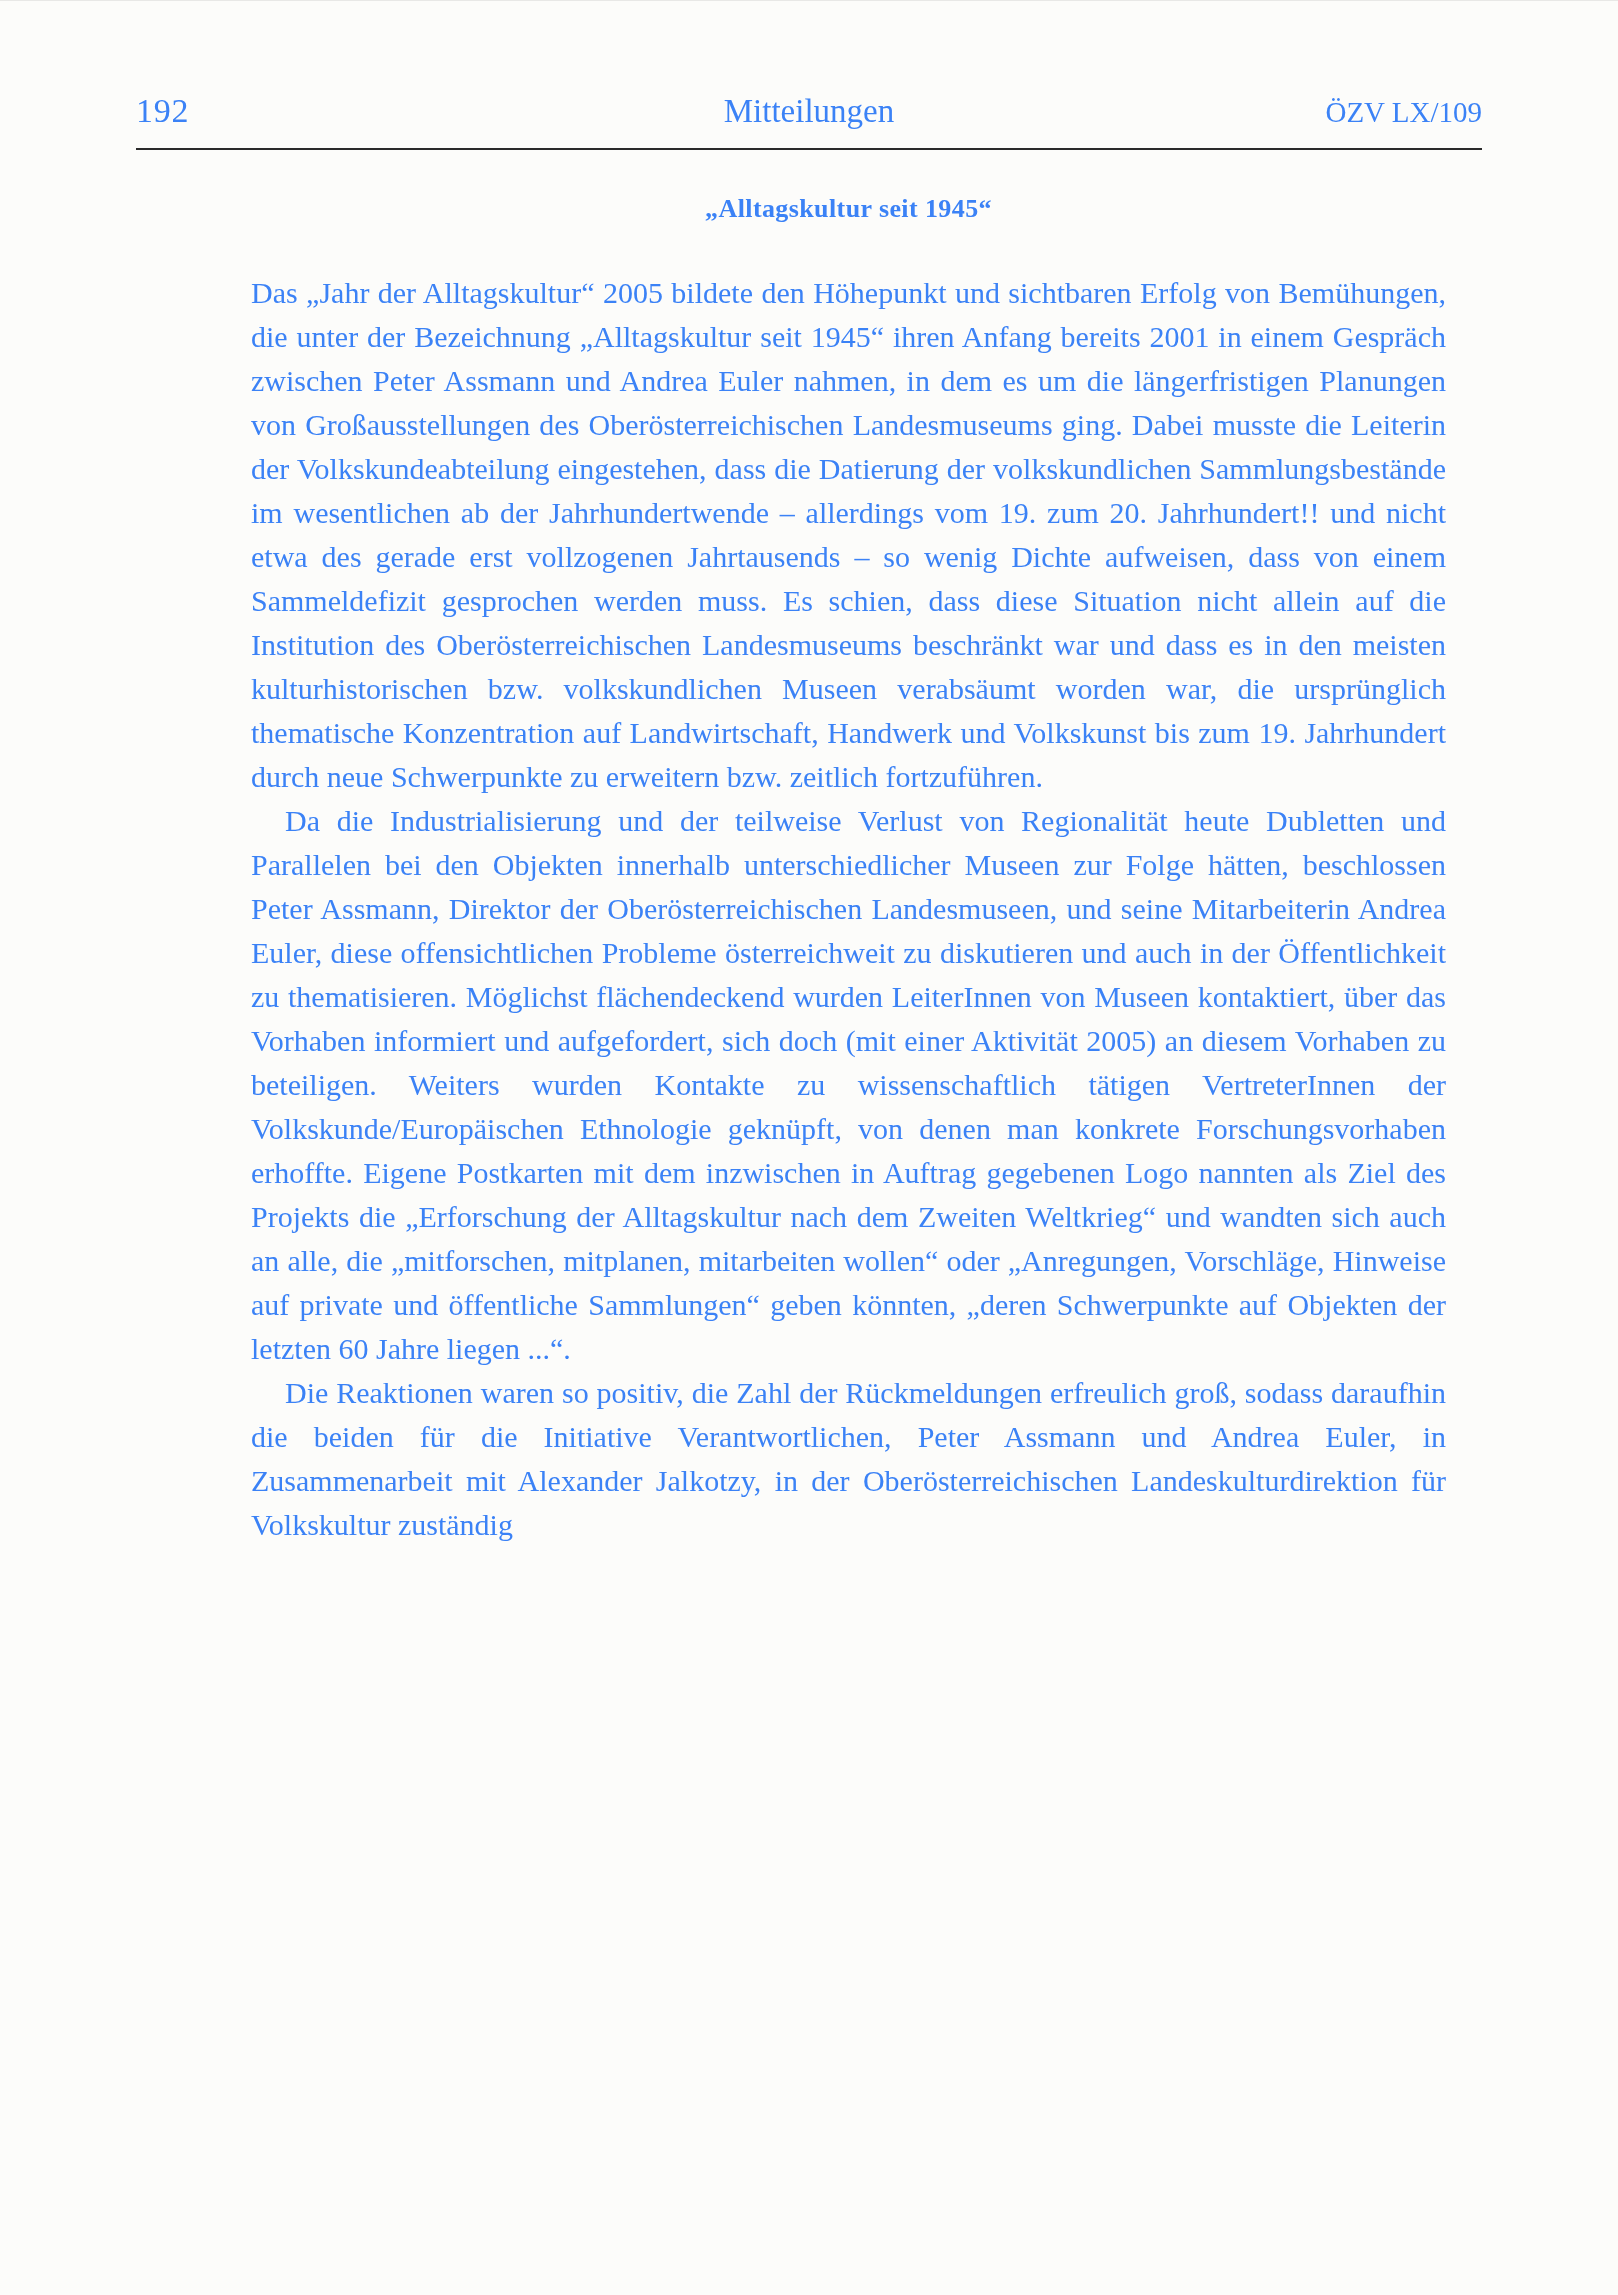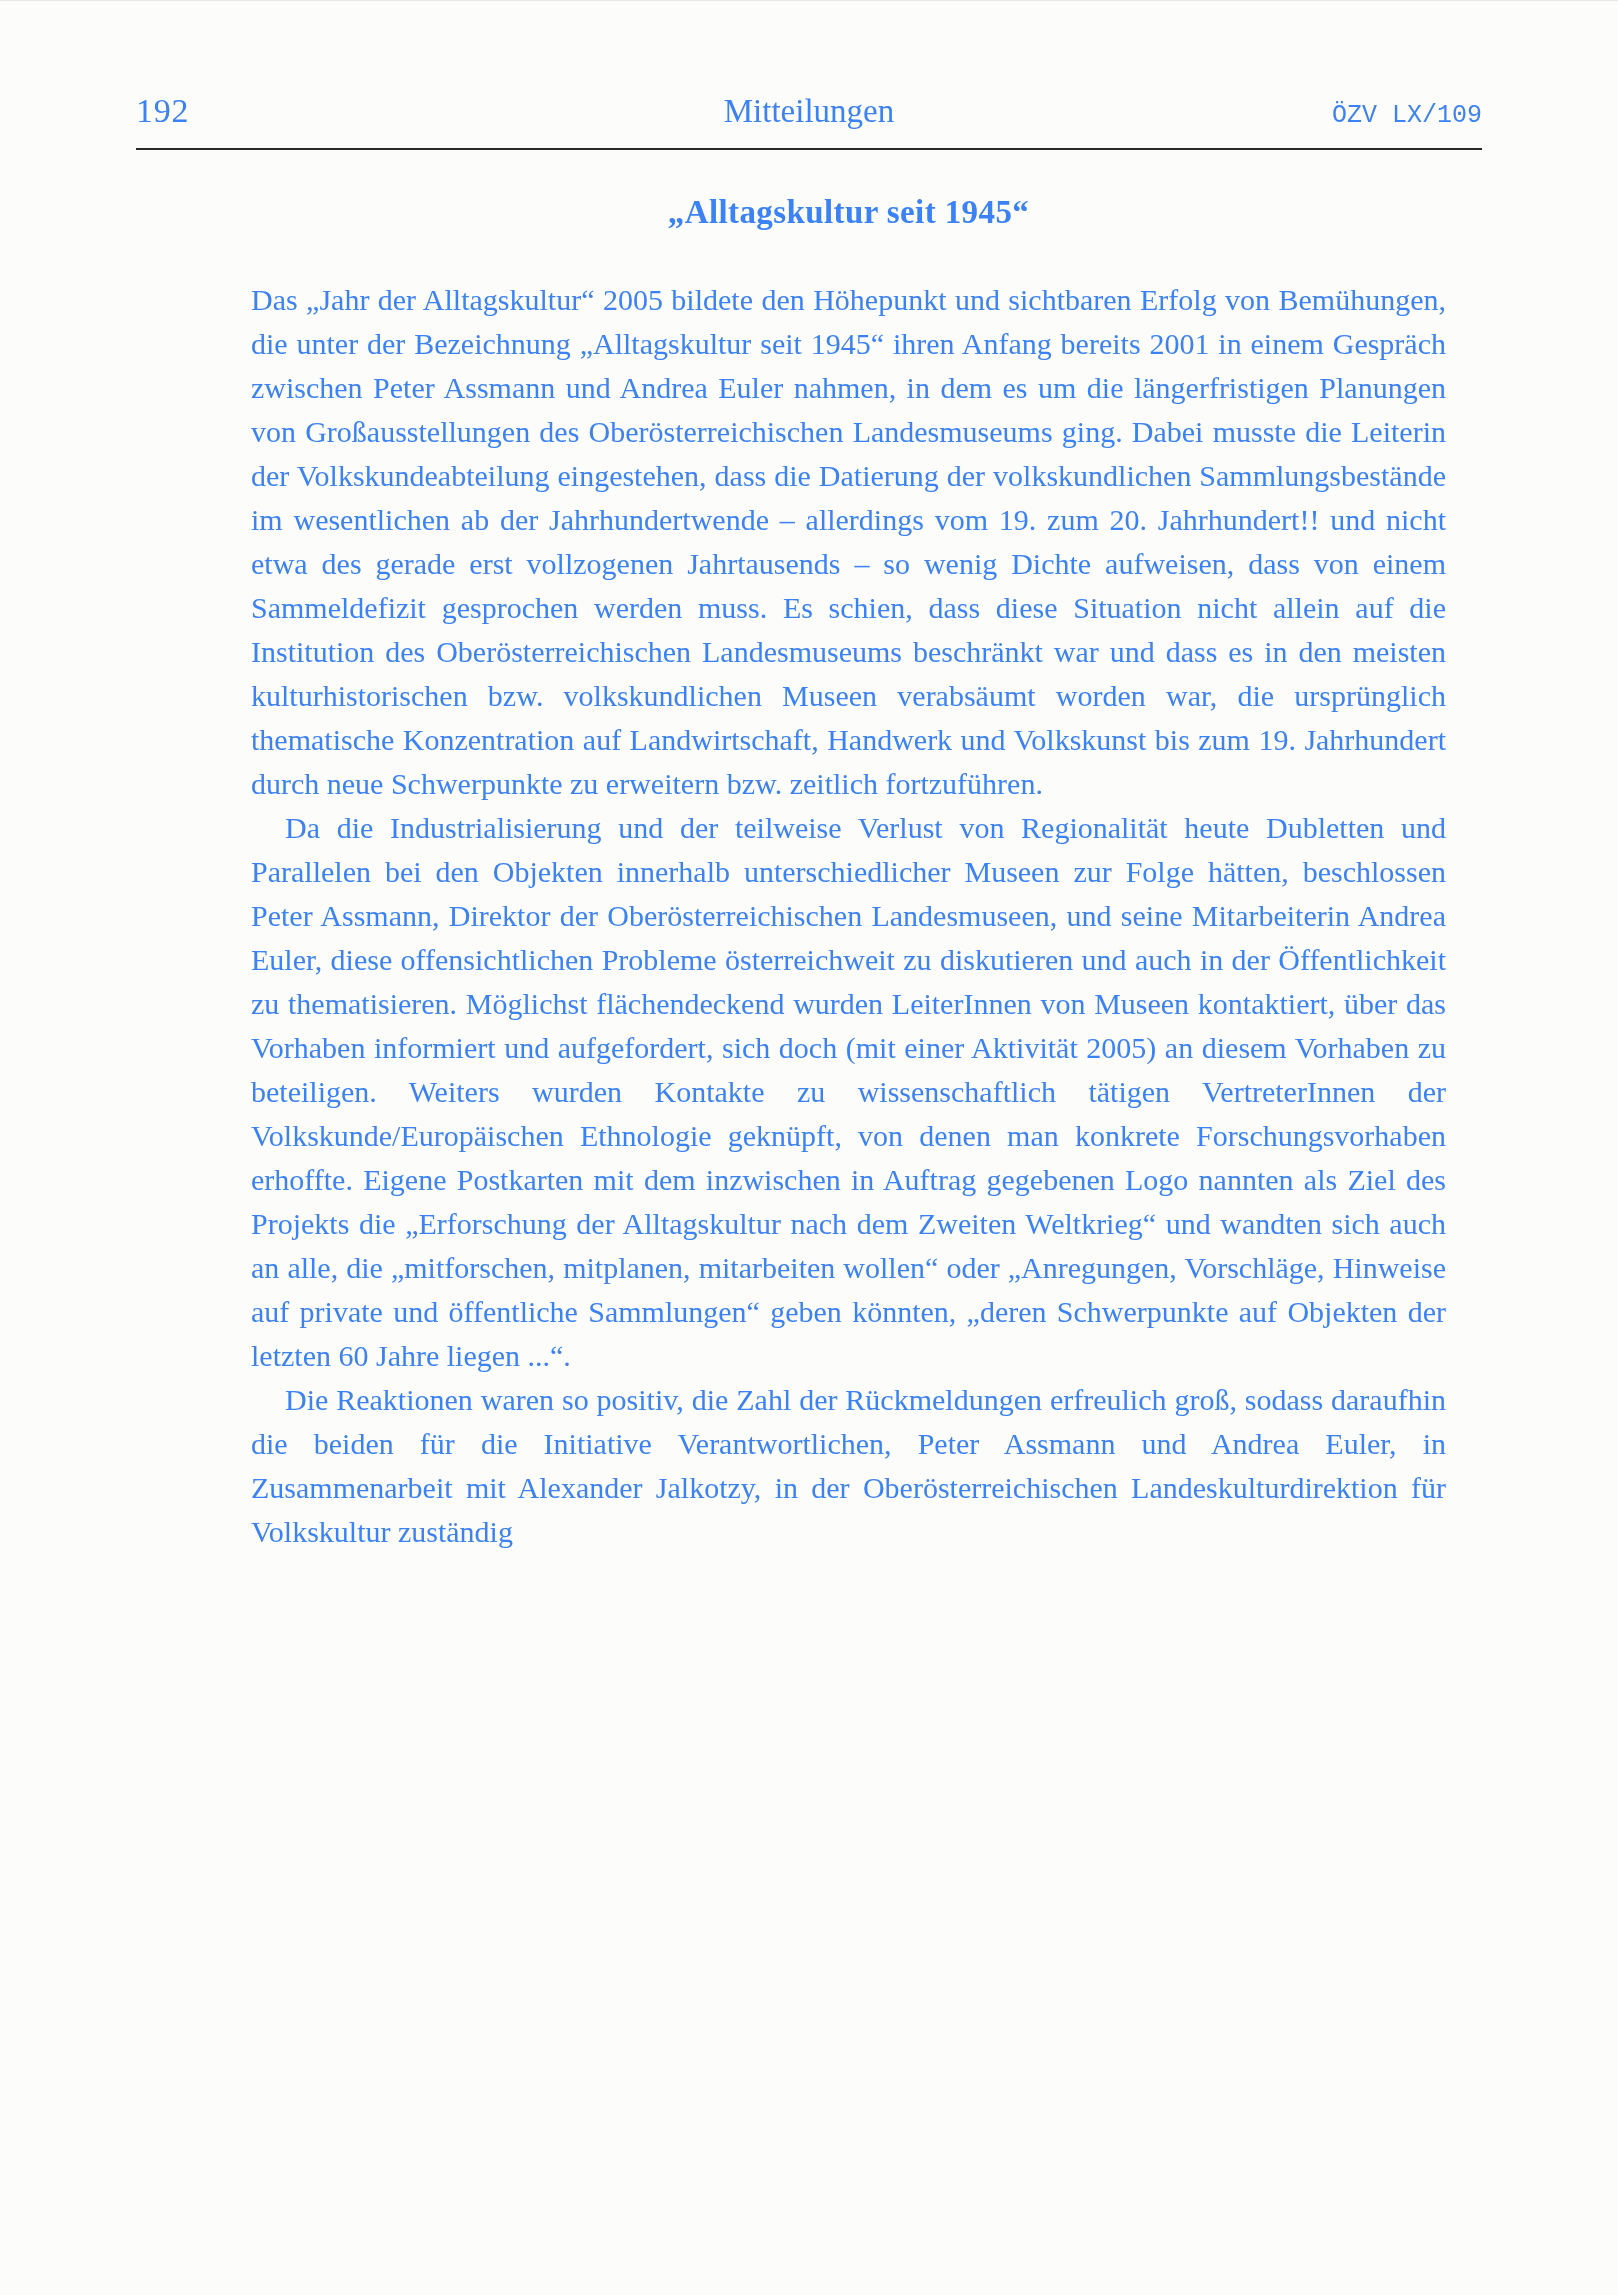--- a/index.html
+++ b/index.html
@@ -32,38 +32,37 @@
     justify-self: start;
     font-size: 34px;
     letter-spacing: 0.8px;
   }
   .running-title {
     justify-self: center;
     font-size: 33px;
   }
   .journal-ref {
     justify-self: end;
-    font-size: 25px;
-    font-family: Liberation Mono, monospace;
+    font-size: 29px;
   }
   .header-rule {
     margin-top: 18px;
     border: none;
     border-top: 2.4px solid #2a2a2a;
     height: 0;
   }
   
   .article {
     margin-left: 251px;
     margin-right: 172px;
   }
   .article-title {
     margin: 44px 0 0 0;
     text-align: center;
-    font-size: 33px;
+    font-size: 26px;
     font-weight: bold;
     letter-spacing: 0.4px;
   }
   .article-author {
     margin: 49px 0 0 0;
     text-align: center;
     font-size: 31px;
     font-style: italic;
     font-weight: normal;
   }

